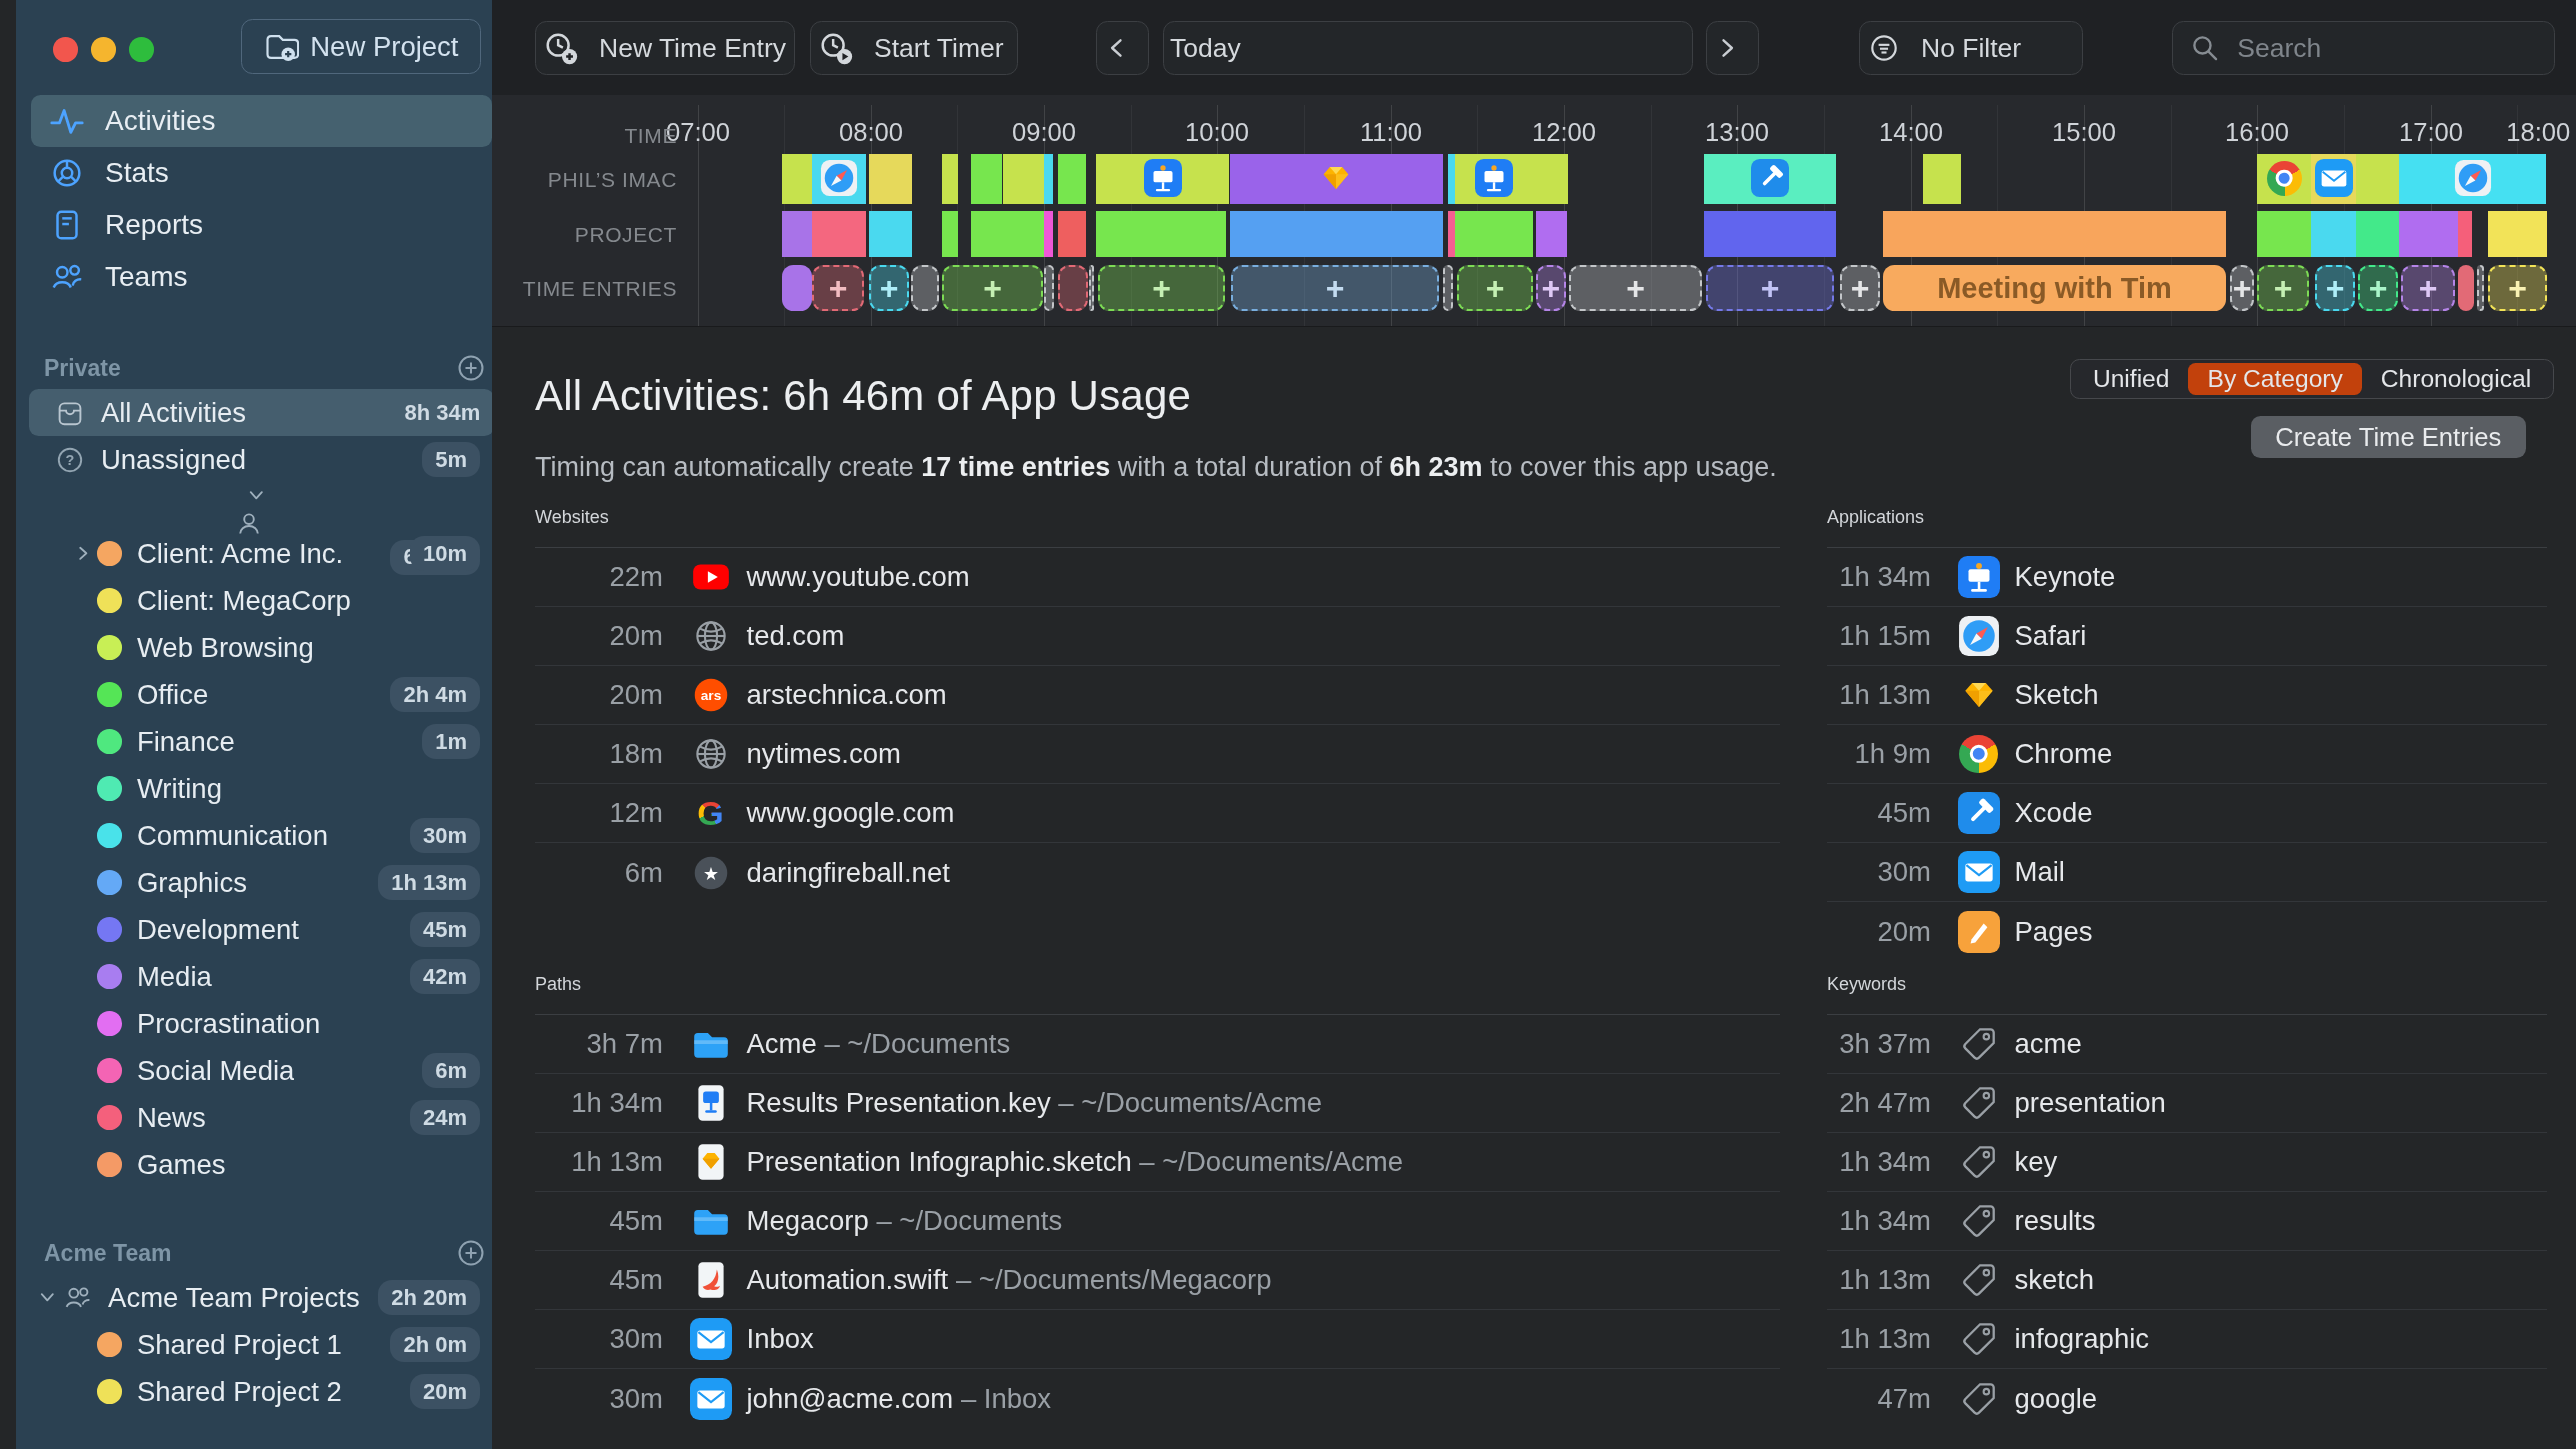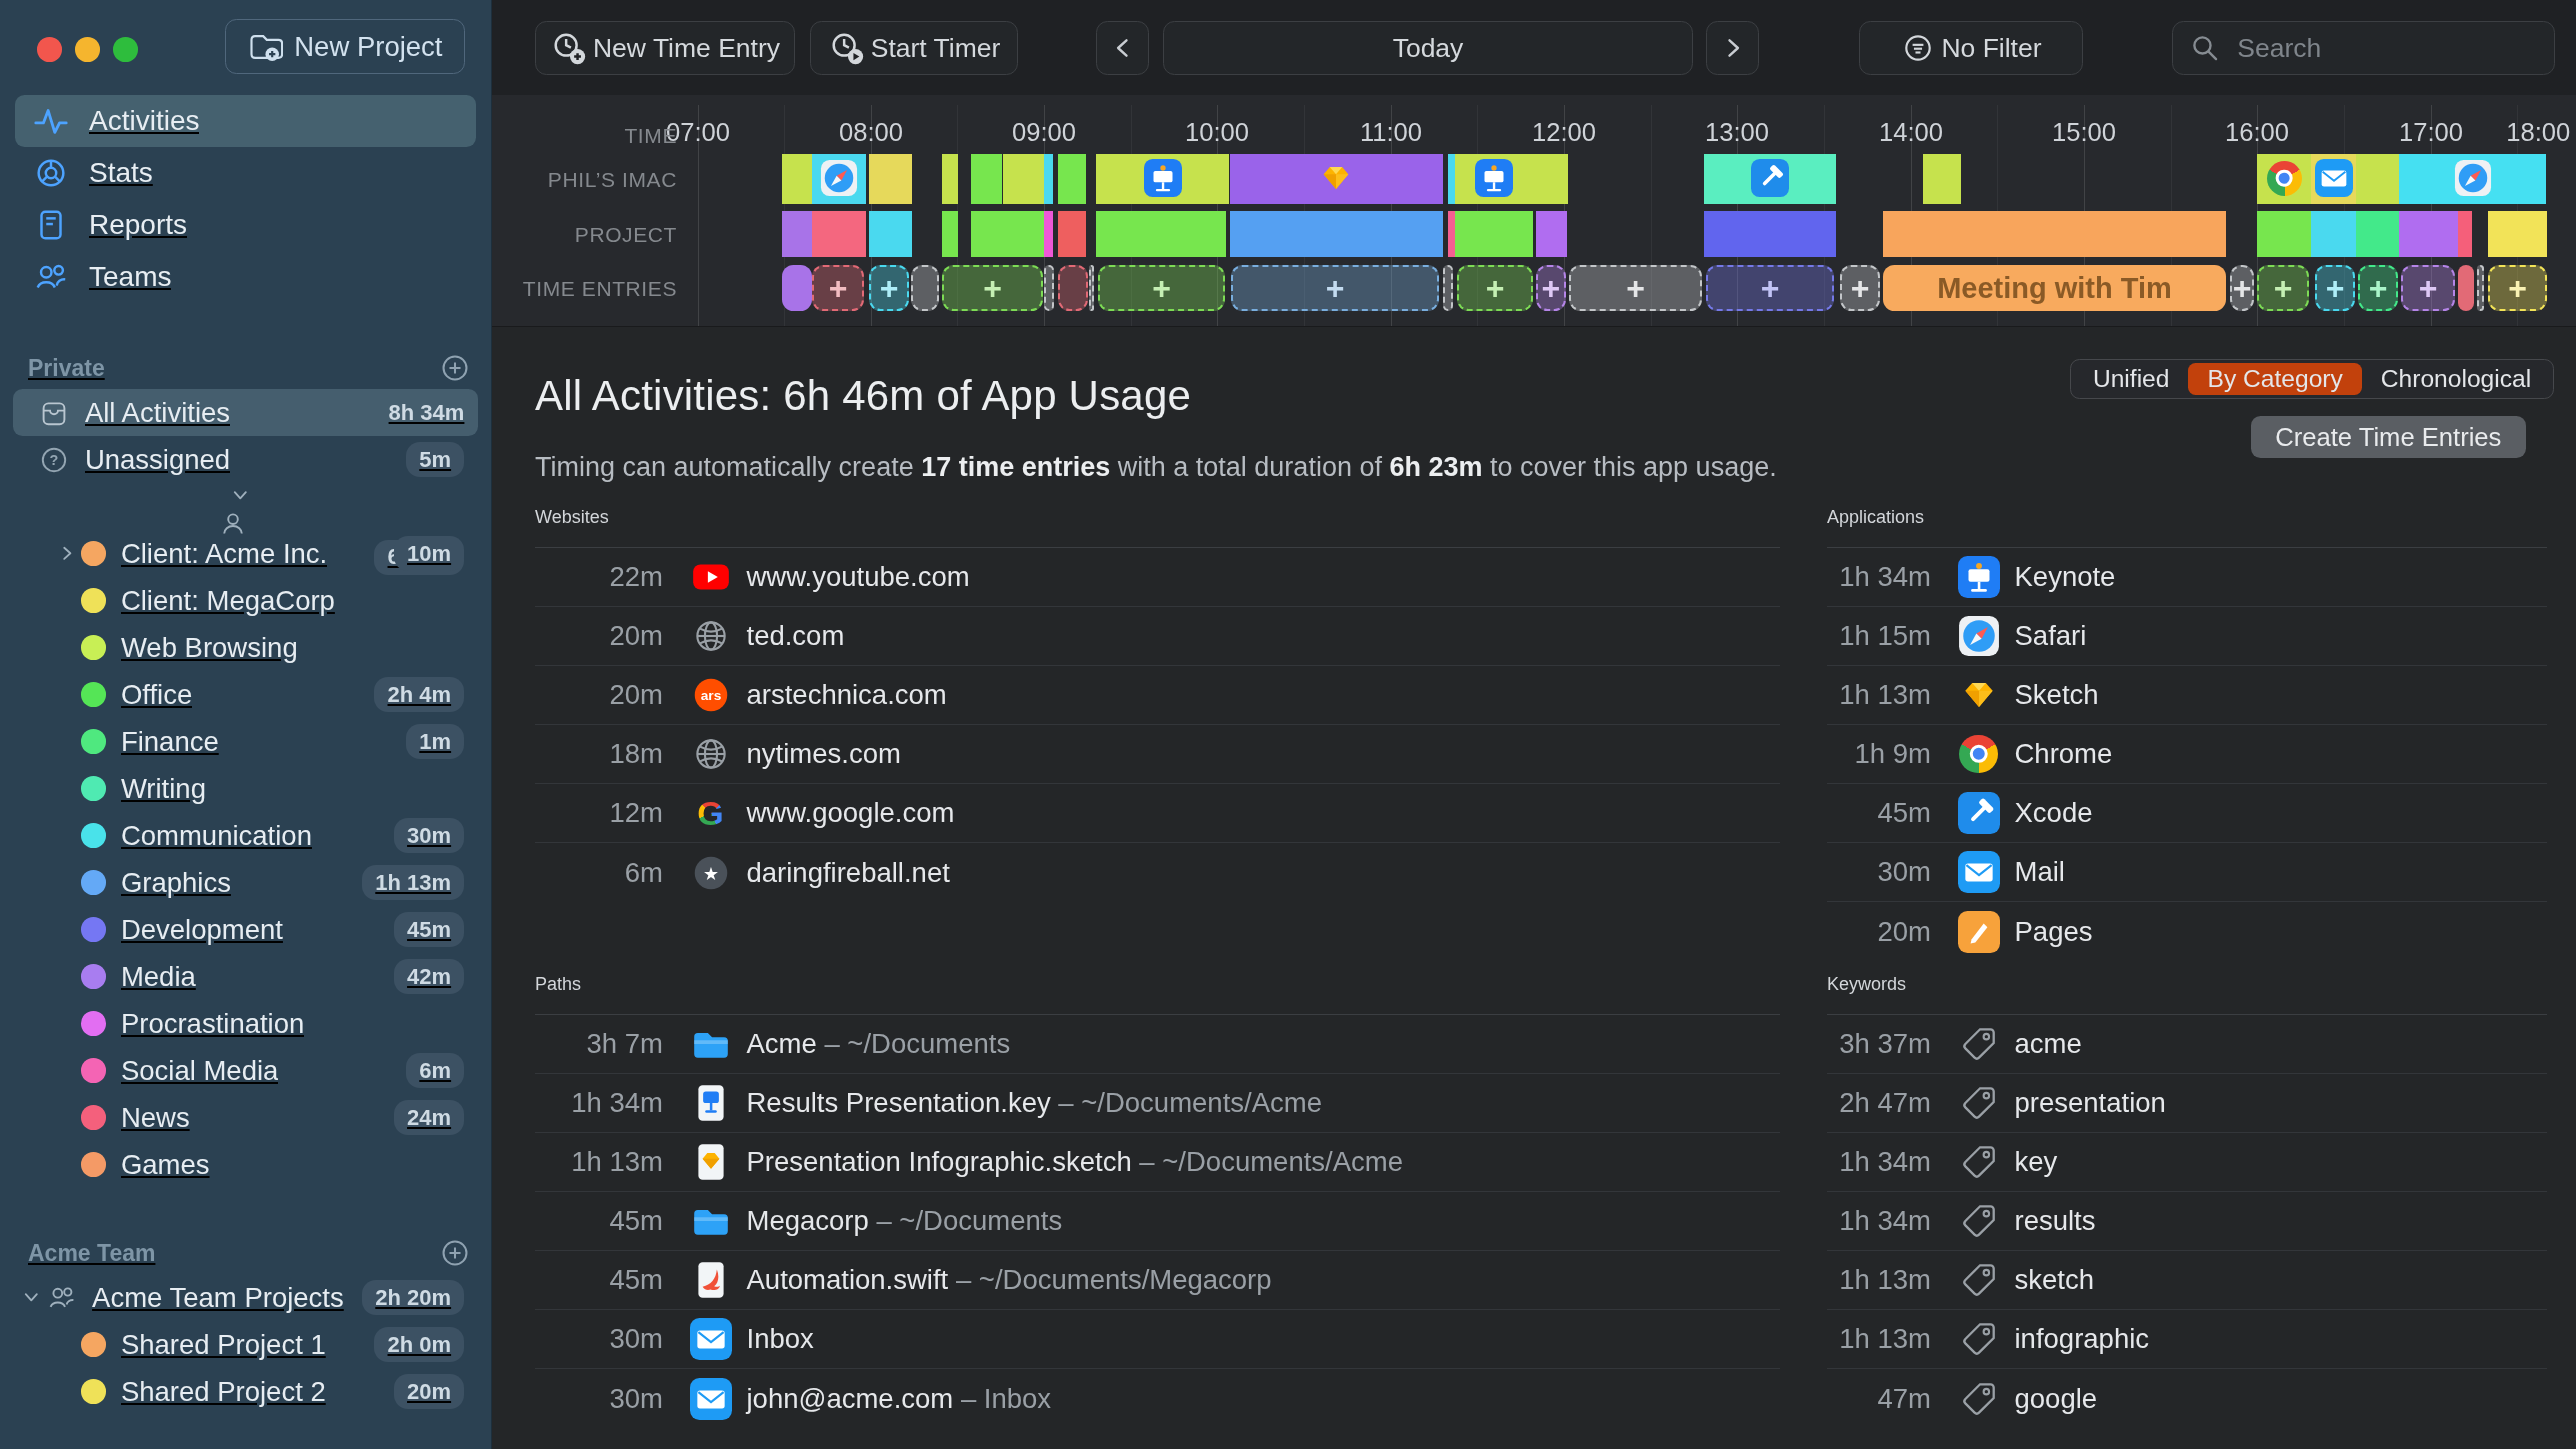--- a/index.html
+++ b/index.html
@@ -1,20 +1,20 @@
 <!DOCTYPE html>
 <html style="font-size:15px"><head>
 <meta charset="utf-8">
 <style>
   html,body{margin:0;padding:0;background:#101113;font-family:"Liberation Sans",sans-serif;}
   *{box-sizing:border-box;}
   #root{position:relative;width:2576px;height:1449px;overflow:hidden;background:#242628;}
 
   
-  .sidebar{position:absolute;left:0;top:0;width:492px;height:1449px;background:#2b4152;border-right:0.9px solid #1d2f3c;text-decoration:underline;}
+  .sidebar{position:absolute;left:16px;top:0;width:492px;height:1449px;background:#2b4152;border-right:0.9px solid #1d2f3c;}
   .titlebar{position:relative;height:95px;}
   .tl{position:absolute;top:37px;width:24.6px;height:24.6px;border-radius:50%;}
   .tl.red{left:37px;background:#f2564d;}
   .tl.yellow{left:75px;background:#f5b52e;}
   .tl.green{left:113px;background:#2ebd3d;}
   .new-project{position:absolute;right:26.5px;top:19px;height:55px;padding:0 21px;display:flex;align-items:center;gap:11.4px;background:transparent;border:1.4px solid #50677c;border-radius:11.4px;color:#d3e2ef;font-size:27.5px;font-family:inherit;cursor:pointer;}
   .nav-item{height:52px;margin:0 15px;border-radius:9.5px;display:flex;align-items:center;gap:19px;padding-left:17px;color:#e8eef3;font-size:28px;cursor:pointer;}
   .nav-item.sel{background:#45616f;}
   .sb-head{margin-top:44px;height:42px;display:flex;align-items:center;padding:0 19px 0 28px;color:#7e95a6;font-size:23px;font-weight:700;}
   .sb-head .hplus{margin-left:auto;display:inline-flex;cursor:pointer;}
@@ -22,21 +22,21 @@
   .sb-row.sel{background:#455e6e;}
   .sb-row .chev{width:28px;display:inline-flex;justify-content:center;flex:0 0 auto;}
   .sb-row .lead{display:inline-flex;flex:0 0 auto;margin-right:15px;align-items:center;justify-content:center;}
   .dot{width:24.6px;height:24.6px;border-radius:50%;display:inline-block;}
   .badge{margin-left:auto;background:#3c5163;color:#cfdbe4;font-size:22px;font-weight:700;padding:4.7px 13.3px;border-radius:14px;white-space:nowrap;}
   .sb-row.sel .badge{background:transparent;padding-right:0;}
   .sb-label{white-space:nowrap;overflow:hidden;}
 
   
   .toolbar{position:absolute;left:492px;top:0;width:2084px;height:95px;background:#1f2124;}
-  .tb-btn{position:absolute;top:21px;height:54px;border:1.4px solid #3c3f43;border-radius:11.4px;background:#232629;color:#d5d9dd;font-size:26.5px;display:flex;align-items:center;justify-content:center;gap:5px;font-family:inherit;cursor:pointer;}
+  .tb-btn{position:absolute;top:21px;height:54px;border:1.4px solid #3c3f43;border-radius:11.4px;background:#232629;color:#d5d9dd;font-size:26.5px;display:flex;align-items:center;justify-content:flex-start;gap:19px;font-family:inherit;cursor:pointer;}
   .tb-search{justify-content:flex-start;padding:0 15px;gap:13.3px;}
   .tb-search input{background:transparent;border:none;outline:none;color:#d5d9dd;font-size:26.5px;font-family:inherit;width:284px;}
   .tb-search input::placeholder{color:#7f858b;}
 
   
   .timeline{position:absolute;left:492px;top:95px;width:2084px;height:232px;background:#27292d;border-bottom:1.9px solid #191a1c;overflow:hidden;}
   .grid{position:absolute;top:9.5px;bottom:0;width:0.9px;background:rgba(255,255,255,.055);}
   .grid.hr{background:rgba(255,255,255,.12);}
   .tl-hour{position:absolute;top:23px;font-size:25.6px;color:#cfd3d8;transform:translateX(-50%);white-space:nowrap;}
   .tl-hour.clamp{transform:none;}

